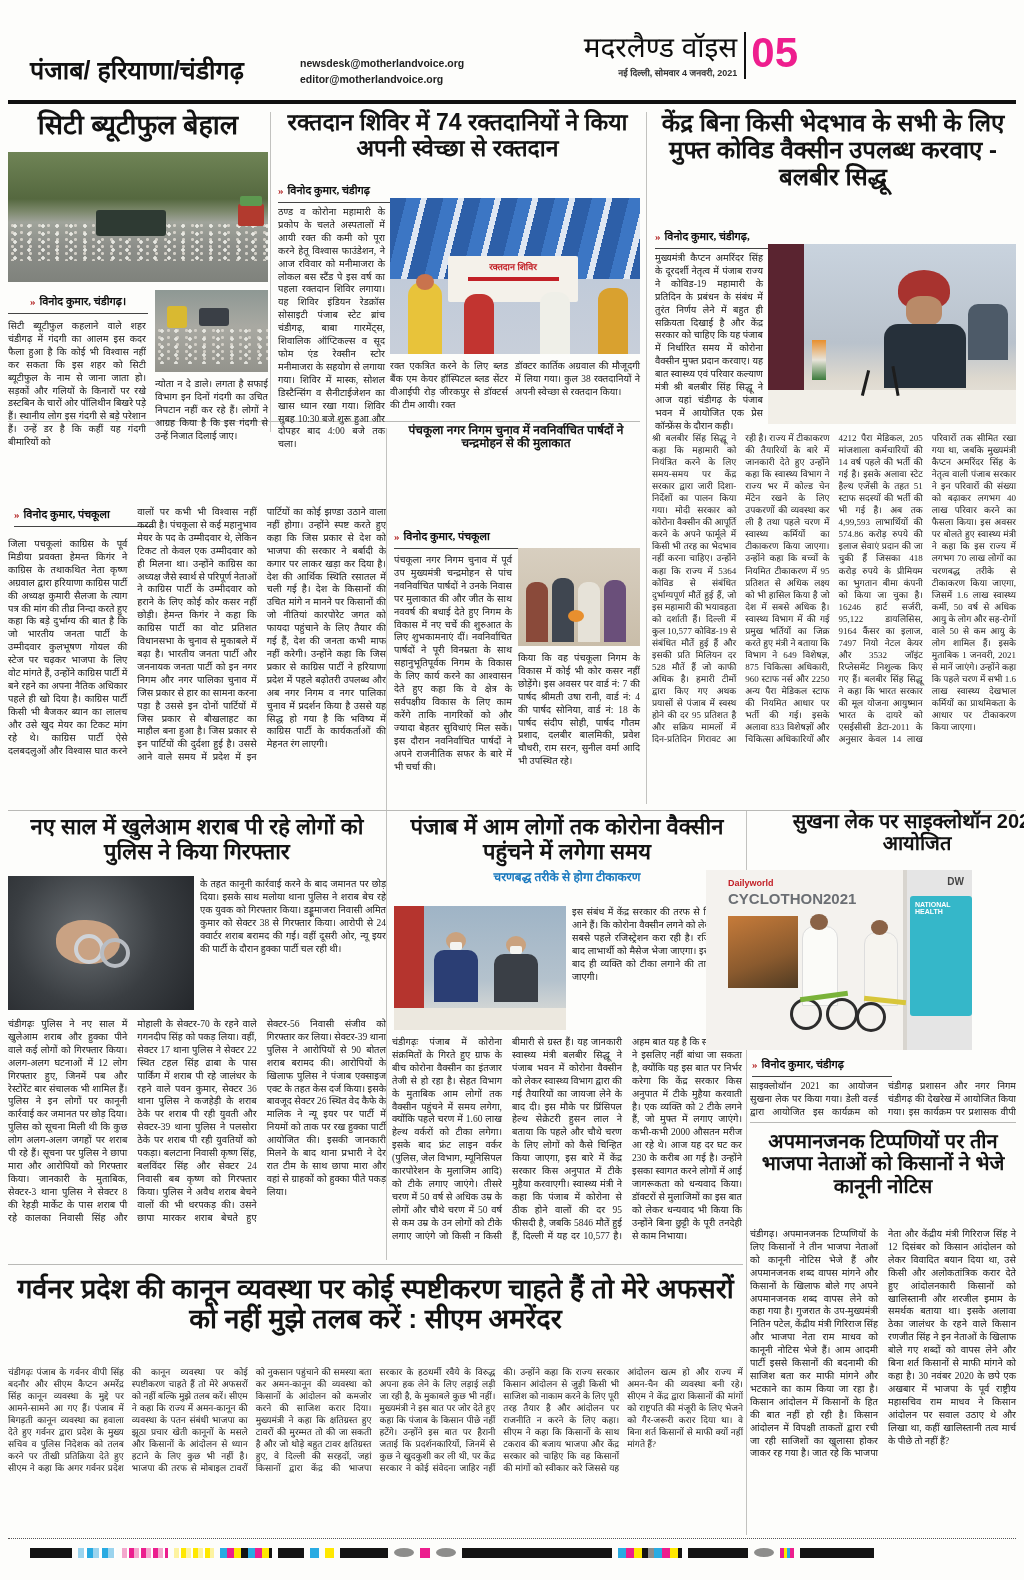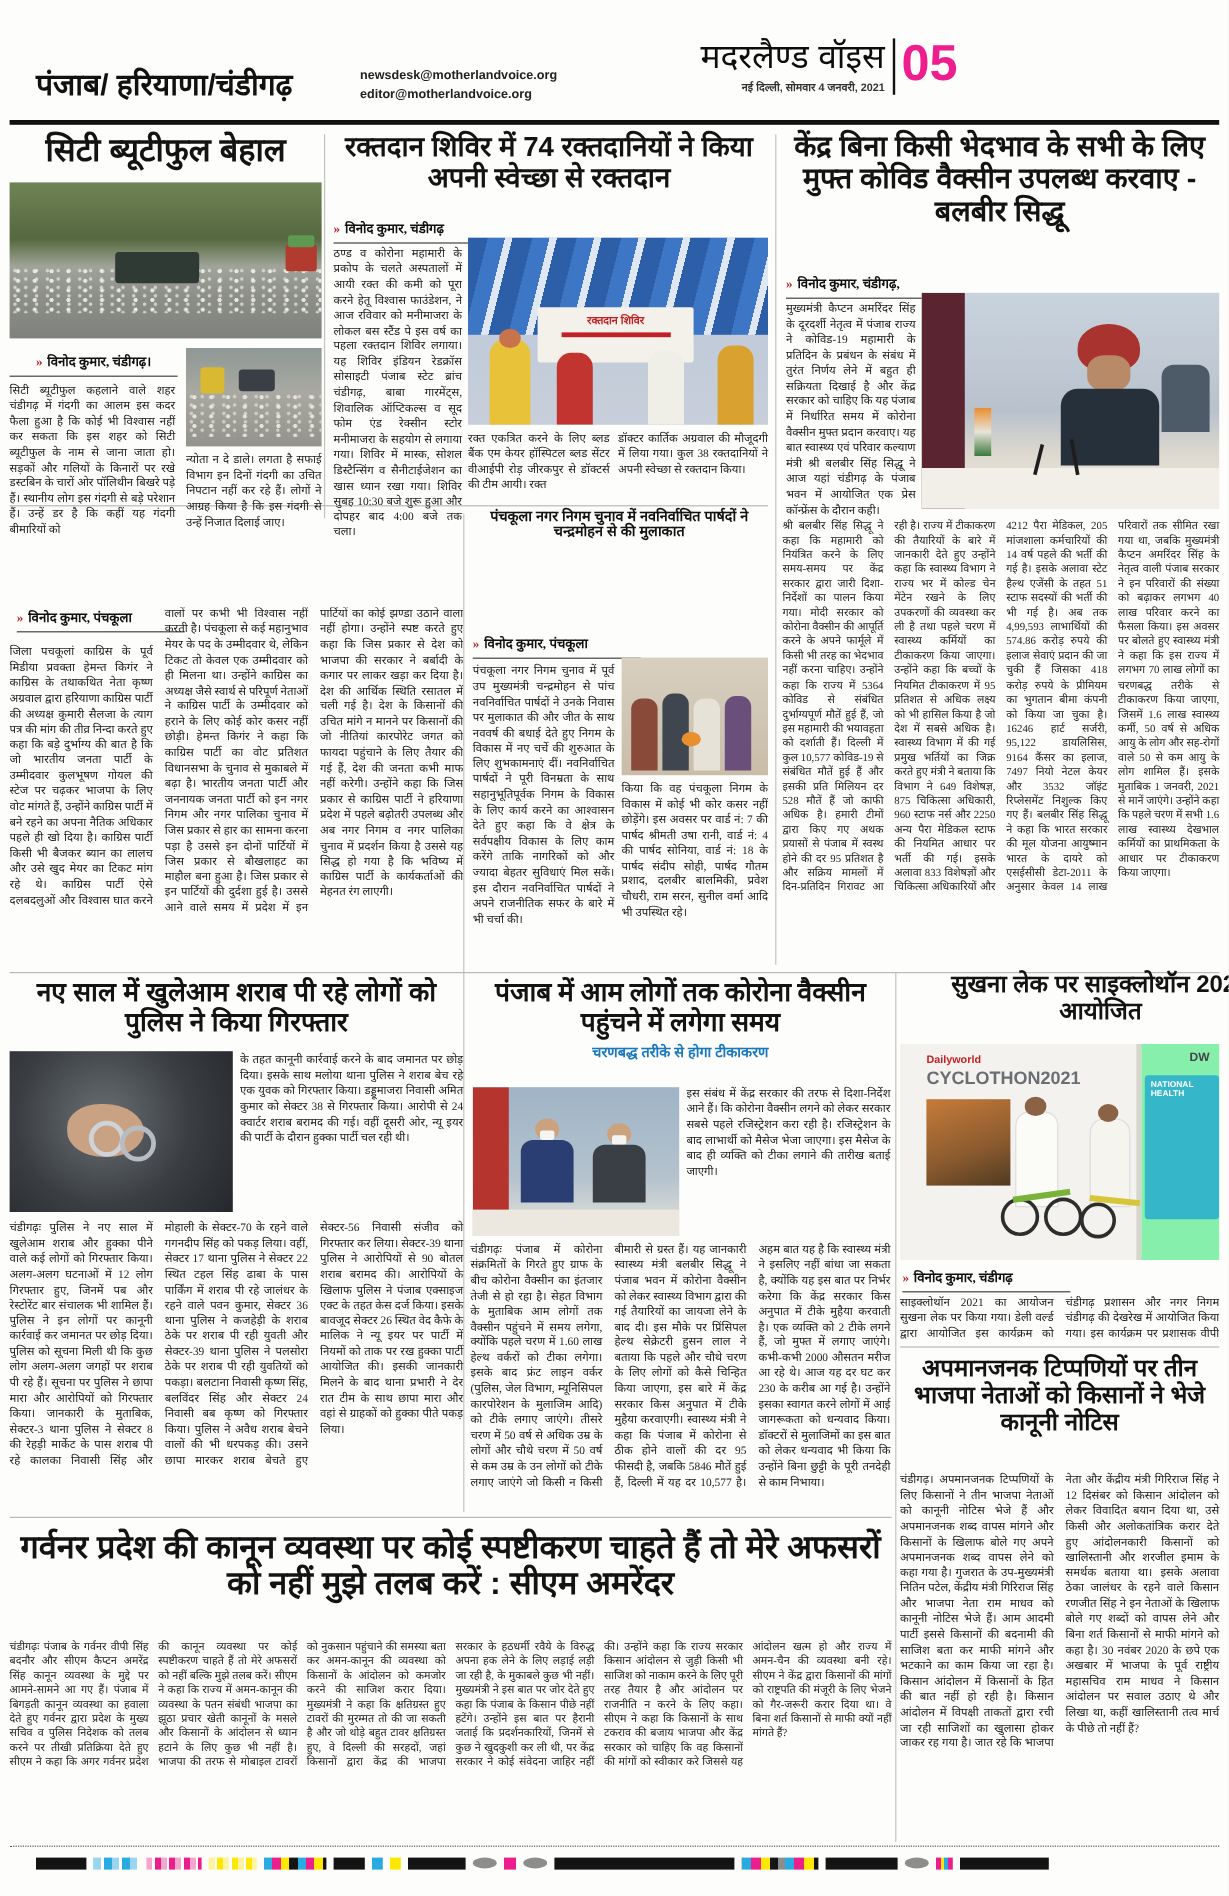--- a/index.html
+++ b/index.html
@@ -180,21 +180,21 @@
     <div class="ph-abs" style="left:66px;top:58px;width:22px;height:22px;border:4px solid #cfd3d8;border-radius:50%;"></div>
     <div class="ph-abs" style="left:92px;top:62px;width:22px;height:22px;border:4px solid #b8bcc2;border-radius:50%;"></div>
   </div>
   <div class="art bt" style="left:200px;top:878px;width:186px;height:132px;">के तहत कानूनी कार्रवाई करने के बाद जमानत पर छोड़ दिया। इसके साथ मलोया थाना पुलिस ने शराब बेच रहे एक युवक को गिरफ्तार किया। डड्डूमाजरा निवासी अमित कुमार को सेक्टर 38 से गिरफ्तार किया। आरोपी से 24 क्वार्टर शराब बरामद की गई। वहीं दूसरी ओर, न्यू इयर की पार्टी के दौरान हुक्का पार्टी चल रही थी।</div>
   <div class="art bt cols3" style="left:8px;top:1018px;width:378px;height:240px;">
     <span class="lead">चंडीगढ़ः</span>
     <span>पुलिस ने नए साल में खुलेआम शराब और हुक्का पीने वाले कई लोगों को गिरफ्तार किया। अलग-अलग घटनाओं में 12 लोग गिरफ्तार हुए, जिनमें पब और रेस्टोरेंट बार संचालक भी शामिल हैं। पुलिस ने इन लोगों पर कानूनी कार्रवाई कर जमानत पर छोड़ दिया। पुलिस को सूचना मिली थी कि कुछ लोग अलग-अलग जगहों पर शराब पी रहे हैं। सूचना पर पुलिस ने छापा मारा और आरोपियों को गिरफ्तार किया। जानकारी के मुताबिक, सेक्टर-3 थाना पुलिस ने सेक्टर 8 की रेहड़ी मार्केट के पास शराब पी रहे कालका निवासी सिंह और मोहाली के सेक्टर-70 के रहने वाले गगनदीप सिंह को पकड़ लिया। वहीं, सेक्टर 17 थाना पुलिस ने सेक्टर 22 स्थित टहल सिंह ढाबा के पास पार्किंग में शराब पी रहे जालंधर के रहने वाले पवन कुमार, सेक्टर 36 थाना पुलिस ने कजहेड़ी के शराब ठेके पर शराब पी रही युवती और सेक्टर-39 थाना पुलिस ने पलसोरा ठेके पर शराब पी रही युवतियों को पकड़ा। बलटाना निवासी कृष्ण सिंह, बलविंदर सिंह और सेक्टर 24 निवासी बब कृष्ण को गिरफ्तार किया। पुलिस ने अवैध शराब बेचने वालों की भी धरपकड़ की। उसने छापा मारकर शराब बेचते हुए सेक्टर-56 निवासी संजीव को गिरफ्तार कर लिया। सेक्टर-39 थाना पुलिस ने आरोपियों से 90 बोतल शराब बरामद की। आरोपियों के खिलाफ पुलिस ने पंजाब एक्साइज एक्ट के तहत केस दर्ज किया। इसके बावजूद सेक्टर 26 स्थित वेद कैफे के मालिक ने न्यू इयर पर पार्टी में नियमों को ताक पर रख हुक्का पार्टी आयोजित की। इसकी जानकारी मिलने के बाद थाना प्रभारी ने देर रात टीम के साथ छापा मारा और वहां से ग्राहकों को हुक्का पीते पकड़ लिया।</span>
   </div>
 
   <div class="art" style="left:392px;top:815px;width:350px;">
-    <div class="hl" style="font-size:22px;font-family:Liberation Serif, serif;">पंजाब में आम लोगों तक कोरोना वैक्सीन पहुंचने में लगेगा समय</div>
+    <div class="hl" style="font-size:22px;">पंजाब में आम लोगों तक कोरोना वैक्सीन पहुंचने में लगेगा समय</div>
     <div class="subhead" style="font-size:12px;margin-top:4px;">चरणबद्ध तरीके से होगा टीकाकरण</div>
   </div>
   <div class="photo" style="left:394px;top:906px;width:172px;height:124px;
        background:linear-gradient(180deg,#9fb4c6 0%,#b4c2cd 60%,#e8e4da 100%);">
     <div class="ph-abs" style="left:0;top:0;width:30px;height:100%;background:#b5342e;"></div>
     <div class="ph-abs" style="left:52px;top:26px;width:20px;height:18px;background:#caa27e;border-radius:50%;"></div>
     <div class="ph-abs" style="left:56px;top:36px;width:12px;height:8px;background:#f4f4f0;border-radius:2px;"></div>
     <div class="ph-abs" style="left:40px;top:44px;width:44px;height:52px;background:#2b3e74;border-radius:10px 10px 0 0;"></div>
     <div class="ph-abs" style="left:112px;top:30px;width:20px;height:18px;background:#caa27e;border-radius:50%;"></div>
     <div class="ph-abs" style="left:116px;top:40px;width:12px;height:8px;background:#f4f4f0;border-radius:2px;"></div>
@@ -203,21 +203,21 @@
   </div>
   <div class="art bt" style="left:572px;top:906px;width:170px;height:124px;">इस संबंध में केंद्र सरकार की तरफ से दिशा-निर्देश आने हैं। कि कोरोना वैक्सीन लगने को लेकर सरकार सबसे पहले रजिस्ट्रेशन करा रही है। रजिस्ट्रेशन के बाद लाभार्थी को मैसेज भेजा जाएगा। इस मैसेज के बाद ही व्यक्ति को टीका लगाने की तारीख बताई जाएगी।</div>
   <div class="art bt cols3" style="left:392px;top:1036px;width:350px;height:222px;">
     <span class="lead">चंडीगढ़ः</span>
     <span>पंजाब में कोरोना संक्रमितों के गिरते हुए ग्राफ के बीच कोरोना वैक्सीन का इंतजार तेजी से हो रहा है। सेहत विभाग के मुताबिक आम लोगों तक वैक्सीन पहुंचने में समय लगेगा, क्योंकि पहले चरण में 1.60 लाख हेल्थ वर्करों को टीका लगेगा। इसके बाद फ्रंट लाइन वर्कर (पुलिस, जेल विभाग, म्यूनिसिपल कारपोरेशन के मुलाजिम आदि) को टीके लगाए जाएंगे। तीसरे चरण में 50 वर्ष से अधिक उम्र के लोगों और चौथे चरण में 50 वर्ष से कम उम्र के उन लोगों को टीके लगाए जाएंगे जो किसी न किसी बीमारी से ग्रस्त हैं। यह जानकारी स्वास्थ्य मंत्री बलबीर सिद्धू ने पंजाब भवन में कोरोना वैक्सीन को लेकर स्वास्थ्य विभाग द्वारा की गई तैयारियों का जायजा लेने के बाद दी। इस मौके पर प्रिंसिपल हेल्थ सेक्रेटरी हुसन लाल ने बताया कि पहले और चौथे चरण के लिए लोगों को कैसे चिन्हित किया जाएगा, इस बारे में केंद्र सरकार किस अनुपात में टीके मुहैया करवाएगी। स्वास्थ्य मंत्री ने कहा कि पंजाब में कोरोना से ठीक होने वालों की दर 95 फीसदी है, जबकि 5846 मौतें हुई हैं, दिल्ली में यह दर 10,577 है। अहम बात यह है कि स्वास्थ्य मंत्री ने इसलिए नहीं बांधा जा सकता है, क्योंकि यह इस बात पर निर्भर करेगा कि केंद्र सरकार किस अनुपात में टीके मुहैया करवाती है। एक व्यक्ति को 2 टीके लगने हैं, जो मुफ्त में लगाए जाएंगे। कभी-कभी 2000 औसतन मरीज आ रहे थे। आज यह दर घट कर 230 के करीब आ गई है। उन्होंने इसका स्वागत करने लोगों में आई जागरूकता को धन्यवाद किया। डॉक्टरों से मुलाजिमों का इस बात को लेकर धन्यवाद भी किया कि उन्होंने बिना छुट्टी के पूरी तनदेही से काम निभाया।</span>
   </div>
 
   <div class="art" style="left:784px;top:810px;width:266px;">
     <div class="hl" style="font-size:20px;">सुखना लेक पर साइक्लोथॉन 2021 आयोजित</div>
   </div>
-  <div class="photo" style="left:750px;top:870px;width:266px;height:180px;background:#86efac;text-decoration:underline;">
+  <div class="photo" style="left:706px;top:870px;width:266px;height:180px;background:#e5e5e5;text-decoration:underline;">
     <div class="ph-abs" style="left:0;top:0;width:74%;height:100%;background:#f4f2ee;border-right:4px solid #d8d5cf;"></div>
     <div class="ph-abs caption-red" style="left:22px;top:8px;font-size:9px;">Dailyworld</div>
     <div class="ph-abs" style="left:22px;top:20px;font-family:'Liberation Sans',sans-serif;font-weight:bold;font-size:15px;color:#6b6f74;">CYCLOTHON2021</div>
     <div class="ph-abs" style="left:22px;top:46px;width:70px;height:72px;background:linear-gradient(160deg,#c67b3a 0%,#8a5a2e 60%,#4f3a22 100%);"></div>
     <div class="ph-abs" style="right:8px;top:6px;font-family:'Liberation Sans',sans-serif;font-weight:bold;font-size:10px;color:#444;">DW</div>
     <div class="ph-abs" style="right:0;top:26px;width:62px;height:120px;background:#35b7c9;border-radius:3px;">
       <div style="color:#fff;font-family:'Liberation Sans',sans-serif;font-weight:bold;font-size:7px;padding:5px;">NATIONAL HEALTH</div>
     </div>
     <div class="ph-abs" style="left:96px;top:56px;width:34px;height:78px;background:#fbfbf8;border-radius:12px 12px 0 0;border:1px solid #ddd;"></div>
     <div class="ph-abs" style="left:104px;top:44px;width:18px;height:16px;background:#8a6246;border-radius:50%;"></div>

